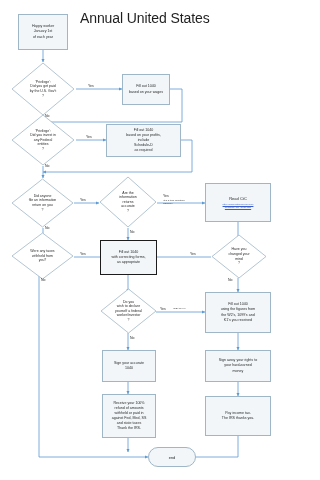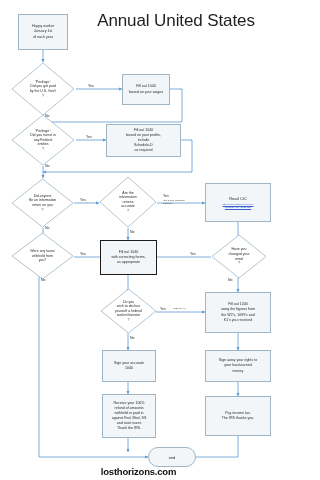--- a/index.html
+++ b/index.html
@@ -16,22 +16,22 @@
     font-size:3.6px;line-height:1.42;color:#2a2a2a;padding:1px 2px;
   }
   .rect.bold{border:1.4px solid #1c1c1c;background:#f2f6f9;}
   .diamond{background:transparent;}
   .diamond .dshape{position:absolute;left:0;top:0;width:100%;height:100%;}
   .diamond .dtext{
     position:relative;z-index:2;font-size:3.5px;line-height:1.3;color:#2a2a2a;
     width:86%;
   }
   .title{
-    position:absolute;font-size:17px;line-height:1.26;color:#1f1f1f;
-    text-align:center;font-weight:400;letter-spacing:-0.1px;
+    position:absolute;font-size:14px;line-height:1.26;color:#1f1f1f;
+    text-align:left;font-weight:400;letter-spacing:-0.1px;
   }
   .elabel{
     position:absolute;font-size:3.5px;color:#2b2b2b;background:transparent;
     white-space:nowrap;line-height:1.2;
   }
   .elabel.small{font-size:2.5px;color:#3a3a3a;}
   .linkline{color:#3a5fcd;text-decoration:underline;font-size:2.45px;line-height:1.35;display:block;word-break:break-all;}
   .terminator{
     background:#f2f6f9;border:1px solid #9fb6c6;border-radius:14px;
     font-size:4px;color:#2a2a2a;
@@ -245,15 +245,14 @@
 Careful!)</div>
   <div class="elabel" style="left:130px;top:230px;">No</div>
   <div class="elabel" style="left:80px;top:252px;">Yes</div>
   <div class="elabel" style="left:41px;top:278px;">No</div>
   <div class="elabel" style="left:190px;top:252px;">Yes</div>
   <div class="elabel" style="left:228px;top:278px;">No</div>
   <div class="elabel" style="left:160px;top:307px;">Yes</div>
   <div class="elabel small" style="left:173px;top:307px;">(REALLY?)</div>
   <div class="elabel" style="left:130px;top:336px;">No</div>
 
-  <div class="brand" style="top:466px;">losthorizons.com</div>
 
 </div>
 
 </body></html>

